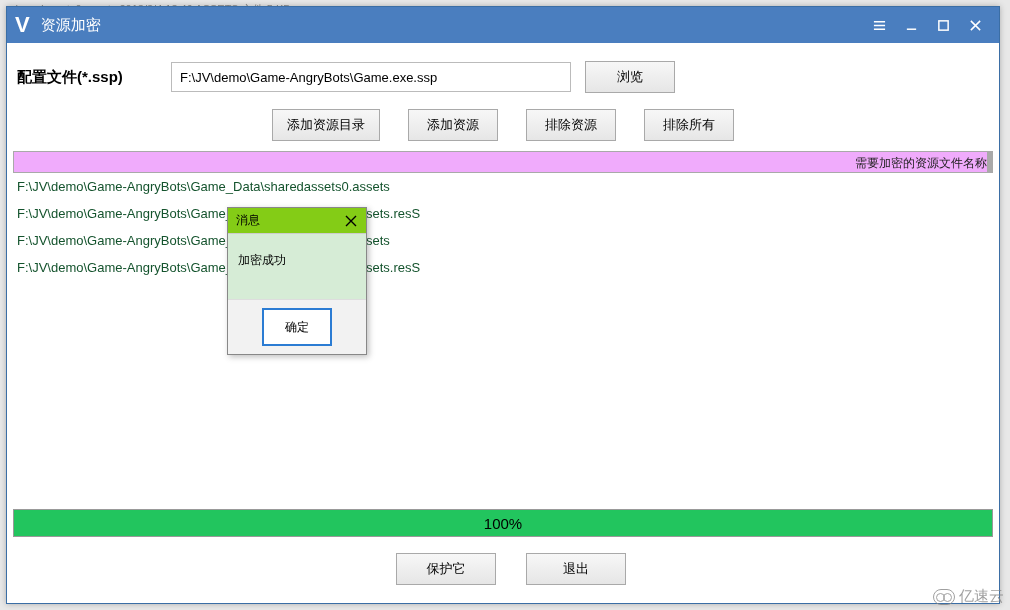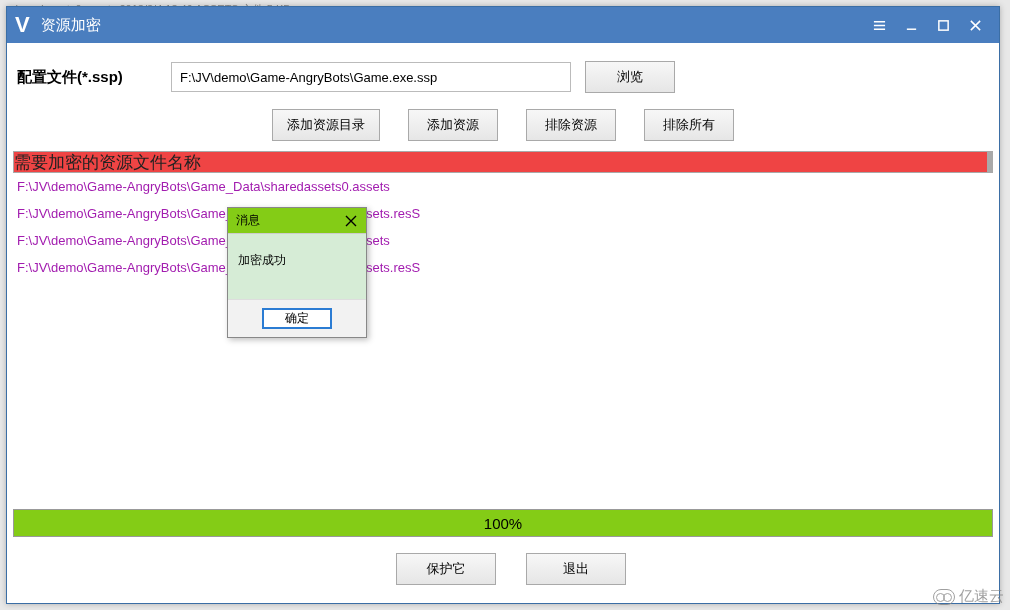--- a/index.html
+++ b/index.html
@@ -103,45 +103,45 @@
       display: flex;
       justify-content: center;
       gap: 28px;
       padding: 4px 0 10px 0;
     }
     .table-wrap {
       margin: 0 6px;
       border: 0;
     }
     .table-header {
-      background: #ef4444;
+      background: #f0abfc;
       color: #222;
-      text-align: left;
-      font-size: 17px;
+      text-align: right;
+      font-size: 12px;
       height: 22px;
       line-height: 22px;
       border: 1px solid #a9a9a9;
       border-right: 6px solid #a9a9a9;
     }
     .table-body {
       height: 330px;
       background: #fff;
       overflow-y: auto;
     }
     .table-row {
       padding: 6px 4px;
-      color: #a21caf;
+      color: #14532d;
       font-size: 13px;
       cursor: default;
     }
     .progress-wrap {
       margin: 6px;
     }
     .progress-bar {
-      background: #84cc16;
+      background: #22c55e;
       height: 28px;
       color: #000;
       text-align: center;
       font-size: 15px;
       line-height: 28px;
       border: 1px solid #999;
     }
     .footer {
       display: flex;
       justify-content: center;
@@ -185,21 +185,21 @@
     }
     .dialog-footer {
       background: #f2f2f2;
       padding: 8px;
       display: flex;
       justify-content: center;
       border-top: 1px solid #ddd;
     }
     .dialog-footer .btn-ok {
       width: 70px;
-      height: 21px;
+      height: 38px;
       background: #fff;
       border: 2px solid #2b7cd3;
       cursor: pointer;
       font-size: 12px;
     }
     .watermark {
       position: absolute;
       right: 6px;
       bottom: 4px;
       display: flex;

